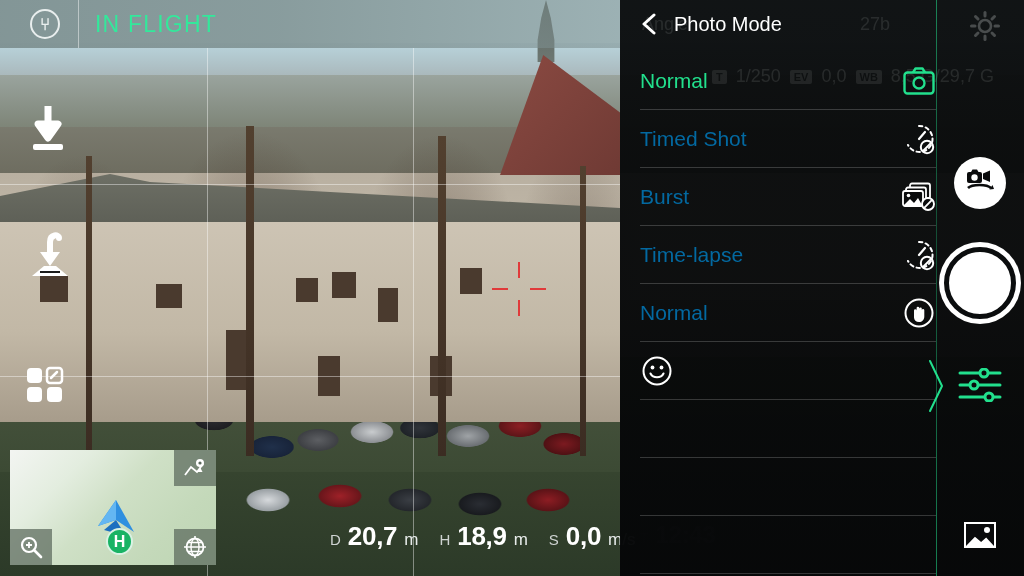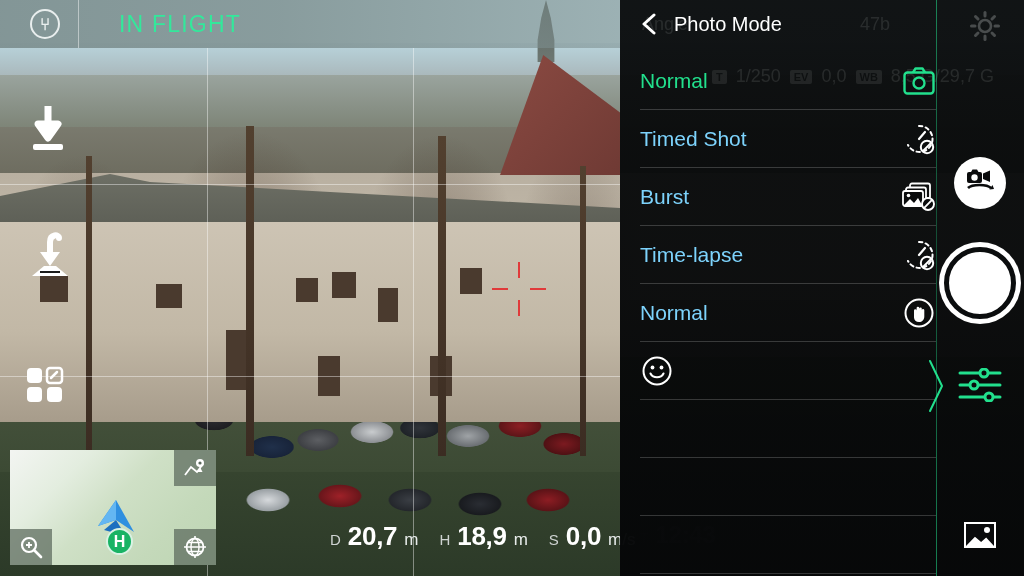--- a/index.html
+++ b/index.html
@@ -91,21 +91,21 @@
     background:linear-gradient(to right, rgba(122,140,140,0.88) 0%, rgba(122,140,140,0.80) 45%, rgba(124,141,141,0.55) 100%);
     display:flex; align-items:center;
   }
   .logo-btn {
     margin-left:30px; width:30px; height:30px; border:2px solid #e9eeee;
     border-radius:50%; display:flex; align-items:center; justify-content:center;
   }
   .logo-y { color:#e9eeee; font-size:17px; line-height:1; font-weight:bold; }
   .topbar-sep { margin-left:18px; width:1px; height:48px; background:rgba(255,255,255,0.45); }
   .flight-status {
-    margin-left:40px; color:#33e89b; font-size:23px; letter-spacing:1.2px;
+    margin-left:16px; color:#33e89b; font-size:23px; letter-spacing:1.2px;
   }
 
   
   .left-icon { position:absolute; left:26px; }
   .ic-land  { top:104px; }
   .ic-rth   { top:232px; }
   .ic-grid  { top:366px; }
 
   
   .minimap {
@@ -168,21 +168,21 @@
   .back-chevron { margin-left:18px; width:22px; height:22px; cursor:pointer; }
   .panel-title { margin-left:14px; color:#fff; font-size:20px; }
   .head-gear { position:absolute; right:24px; top:11px; opacity:0.30; }
 
   .menu { position:absolute; left:640px; top:52px; width:296px; }
   .menu-row {
     position:relative; height:58px; display:flex; align-items:center;
     justify-content:space-between; border-bottom:1px solid rgba(255,255,255,0.19);
   }
   .menu-row:first-child { border-top:none; }
-  .menu-label { font-size:21px; color:#7dd3fc; }
+  .menu-label { font-size:21px; color:#0369a1; }
   .menu-row.selected .menu-label { color:#22e08d; }
   .menu-icon { width:34px; height:34px; display:flex; align-items:center; justify-content:center; }
   .menu-row.empty { height:58px; }
 
   
   .rail { position:absolute; left:936px; top:0; width:88px; height:576px; }
   .mode-toggle {
     position:absolute; left:18px; top:157px; width:52px; height:52px;
     background:#fff; border-radius:50%;
     display:flex; align-items:center; justify-content:center; cursor:pointer;
@@ -329,21 +329,21 @@
     <span class="tl-v">12:43</span>
   </div>
 
   <div class="panel">
 
     <div class="panel-ghost">
       <div class="ghost-row" style="left:22px; top:14px;">
         <span>Angle</span>
       </div>
       <div class="ghost-row" style="left:240px; top:14px;">
-        <span>47b</span>
+        <span>27b</span>
       </div>
       <div class="ghost-row" style="left:92px; top:66px;">
         <span class="ghost-badge">T</span>
         <span>1/250</span>
         <span class="ghost-badge">EV</span>
         <span>0,0</span>
         <span class="ghost-badge">WB</span>
         <span>8,5 G/29,7 G</span>
       </div>
     </div>

